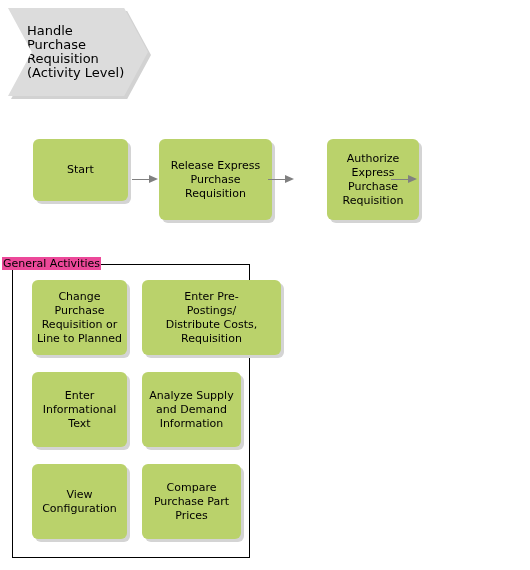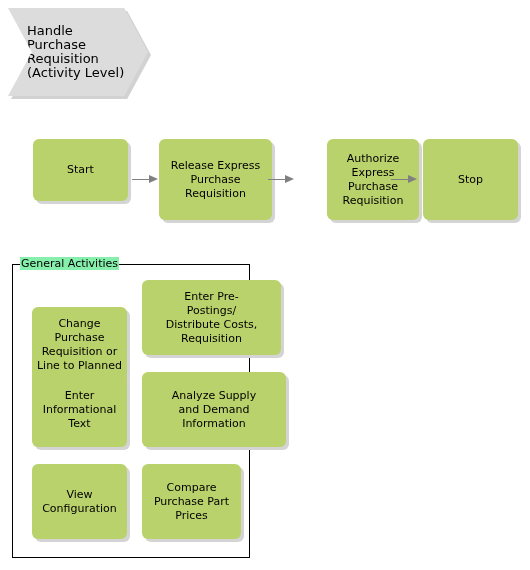--- a/index.html
+++ b/index.html
@@ -129,26 +129,26 @@
     left: 12px;
     top: 264px;
     width: 238px;
     height: 294px;
     border: 1px solid #000000;
     box-sizing: border-box;
     background: transparent;
   }
   .group-title {
     position: absolute;
-    left: 20px;
+    left: 2px;
     top: 257px;
     font-size: 11px;
     line-height: 13px;
     color: #000000;
-    background: #86efac;
+    background: #ec4899;
     padding: 0 1px;
     white-space: nowrap;
   }
 </style>
 </head>
 <body>
 
 <div id="diagram-canvas">
 
   <div class="banner">
@@ -195,31 +195,25 @@
 Purchase
 Requisition</div>
     </div>
   </div>
 
   <div class="connector" style="left:391px; top:174px; width:26px;">
     <div class="connector-line"></div>
     <div class="connector-head"></div>
   </div>
 
-  <div class="node" style="left:423px; top:139px; width:95px; height:81px;">
-    <div class="node-shadow"></div>
-    <div class="node-body">
-      <div class="node-label">Stop</div>
-    </div>
-  </div>
 
   <div class="group-frame"></div>
   <div class="group-title">General Activities</div>
 
-  <div class="node" style="left:32px; top:280px; width:95px; height:75px;margin-top:27px;">
+  <div class="node" style="left:32px; top:280px; width:95px; height:75px;">
     <div class="node-shadow"></div>
     <div class="node-body">
       <div class="node-label">Change
 Purchase
 Requisition or
 Line to Planned</div>
     </div>
   </div>
 
   <div class="node" style="left:142px; top:280px; width:99px; height:75px;padding-left:40px;">
@@ -234,21 +228,21 @@
 
   <div class="node" style="left:32px; top:372px; width:95px; height:75px;">
     <div class="node-shadow"></div>
     <div class="node-body">
       <div class="node-label">Enter
 Informational
 Text</div>
     </div>
   </div>
 
-  <div class="node" style="left:142px; top:372px; width:99px; height:75px;padding-left:45px;">
+  <div class="node" style="left:142px; top:372px; width:99px; height:75px;">
     <div class="node-shadow"></div>
     <div class="node-body">
       <div class="node-label">Analyze Supply
 and Demand
 Information</div>
     </div>
   </div>
 
   <div class="node" style="left:142px; top:464px; width:99px; height:75px;">
     <div class="node-shadow"></div>

